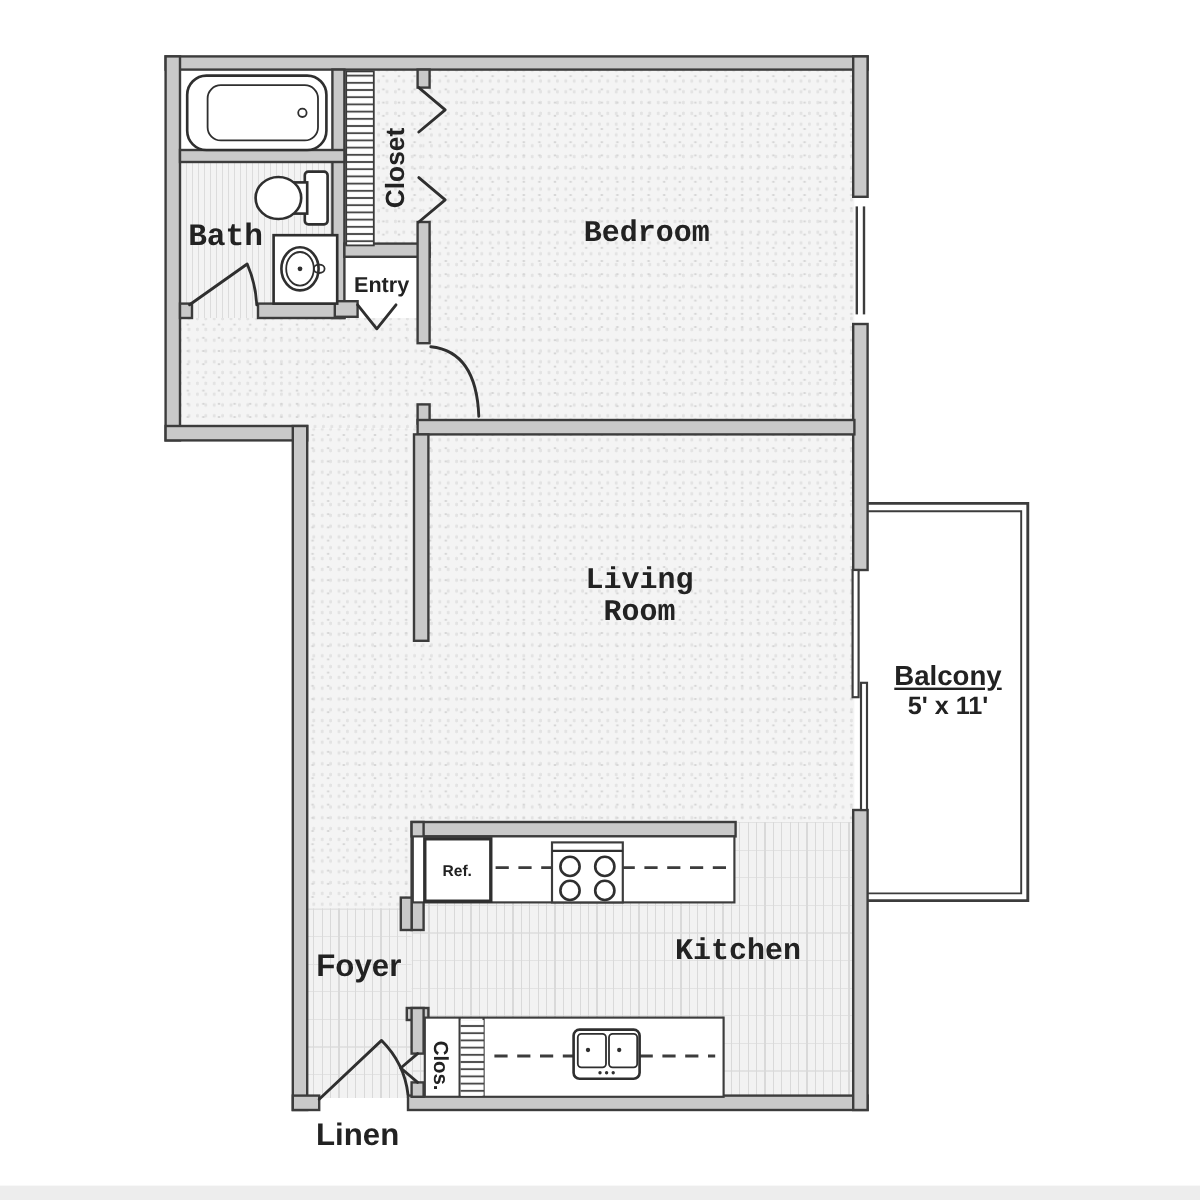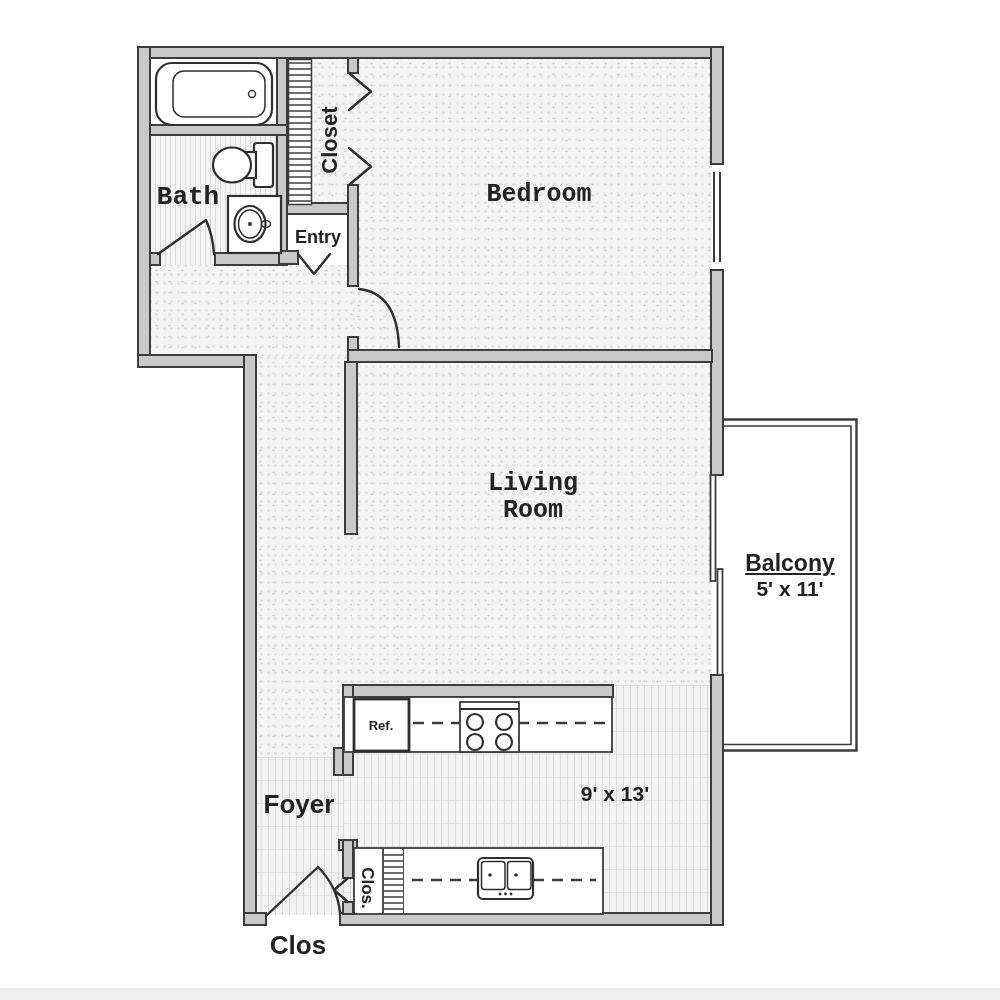--- a/index.html
+++ b/index.html
@@ -193,25 +193,25 @@
     <div class="lab-main">Living</div>
     <div class="lab-main" style="margin-top:2px;">Room</div>
   </div>
 
   <div class="label" style="left:714px;top:552px;width:152px;">
     <div style="font-size:23px;text-decoration:underline;">Balcony</div>
     <div class="lab-dim">5' x 11'</div>
   </div>
 
   <div class="label" style="left:515px;top:780px;width:200px;">
-    <div class="lab-dim">9' x 13'</div>
+    <div class="lab-main">Kitchen</div>
   </div>
 
   <div class="label" style="left:249px;top:791px;width:100px;font-size:26px;">Foyer</div>
 
-  <div class="label" style="left:248px;top:932px;width:100px;font-size:26px;">Clos</div>
+  <div class="label" style="left:248px;top:932px;width:100px;font-size:26px;">Linen</div>
 
   <div class="label" style="left:353px;top:719px;width:56px;font-size:13px;">Ref.</div>
 
   <div class="label rot-cw" style="left:331px;top:879px;width:72px;height:18px;font-size:17px;">Clos.</div>
 
   <div class="bottom-band"></div>
 </div>
 
 </body></html>

